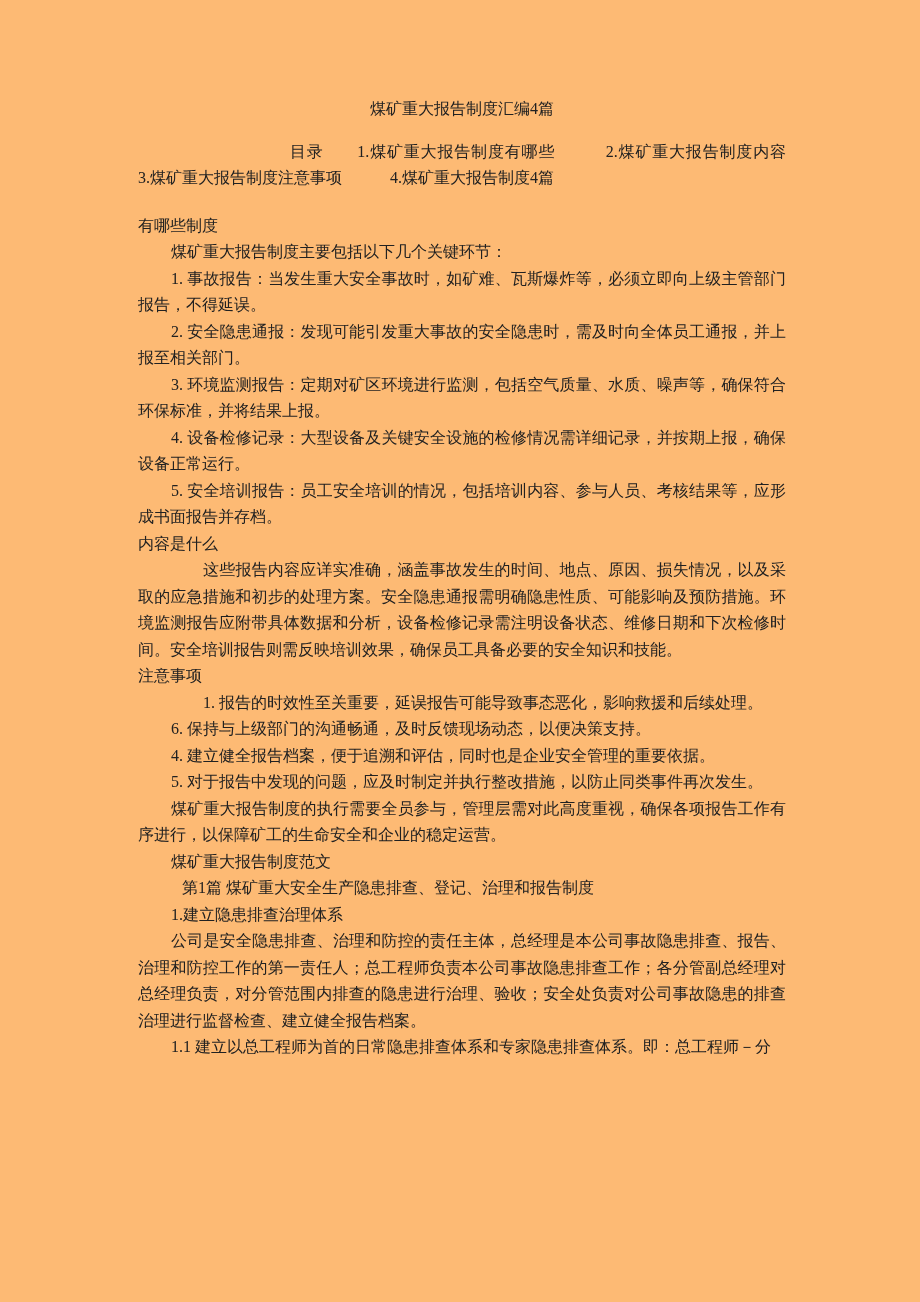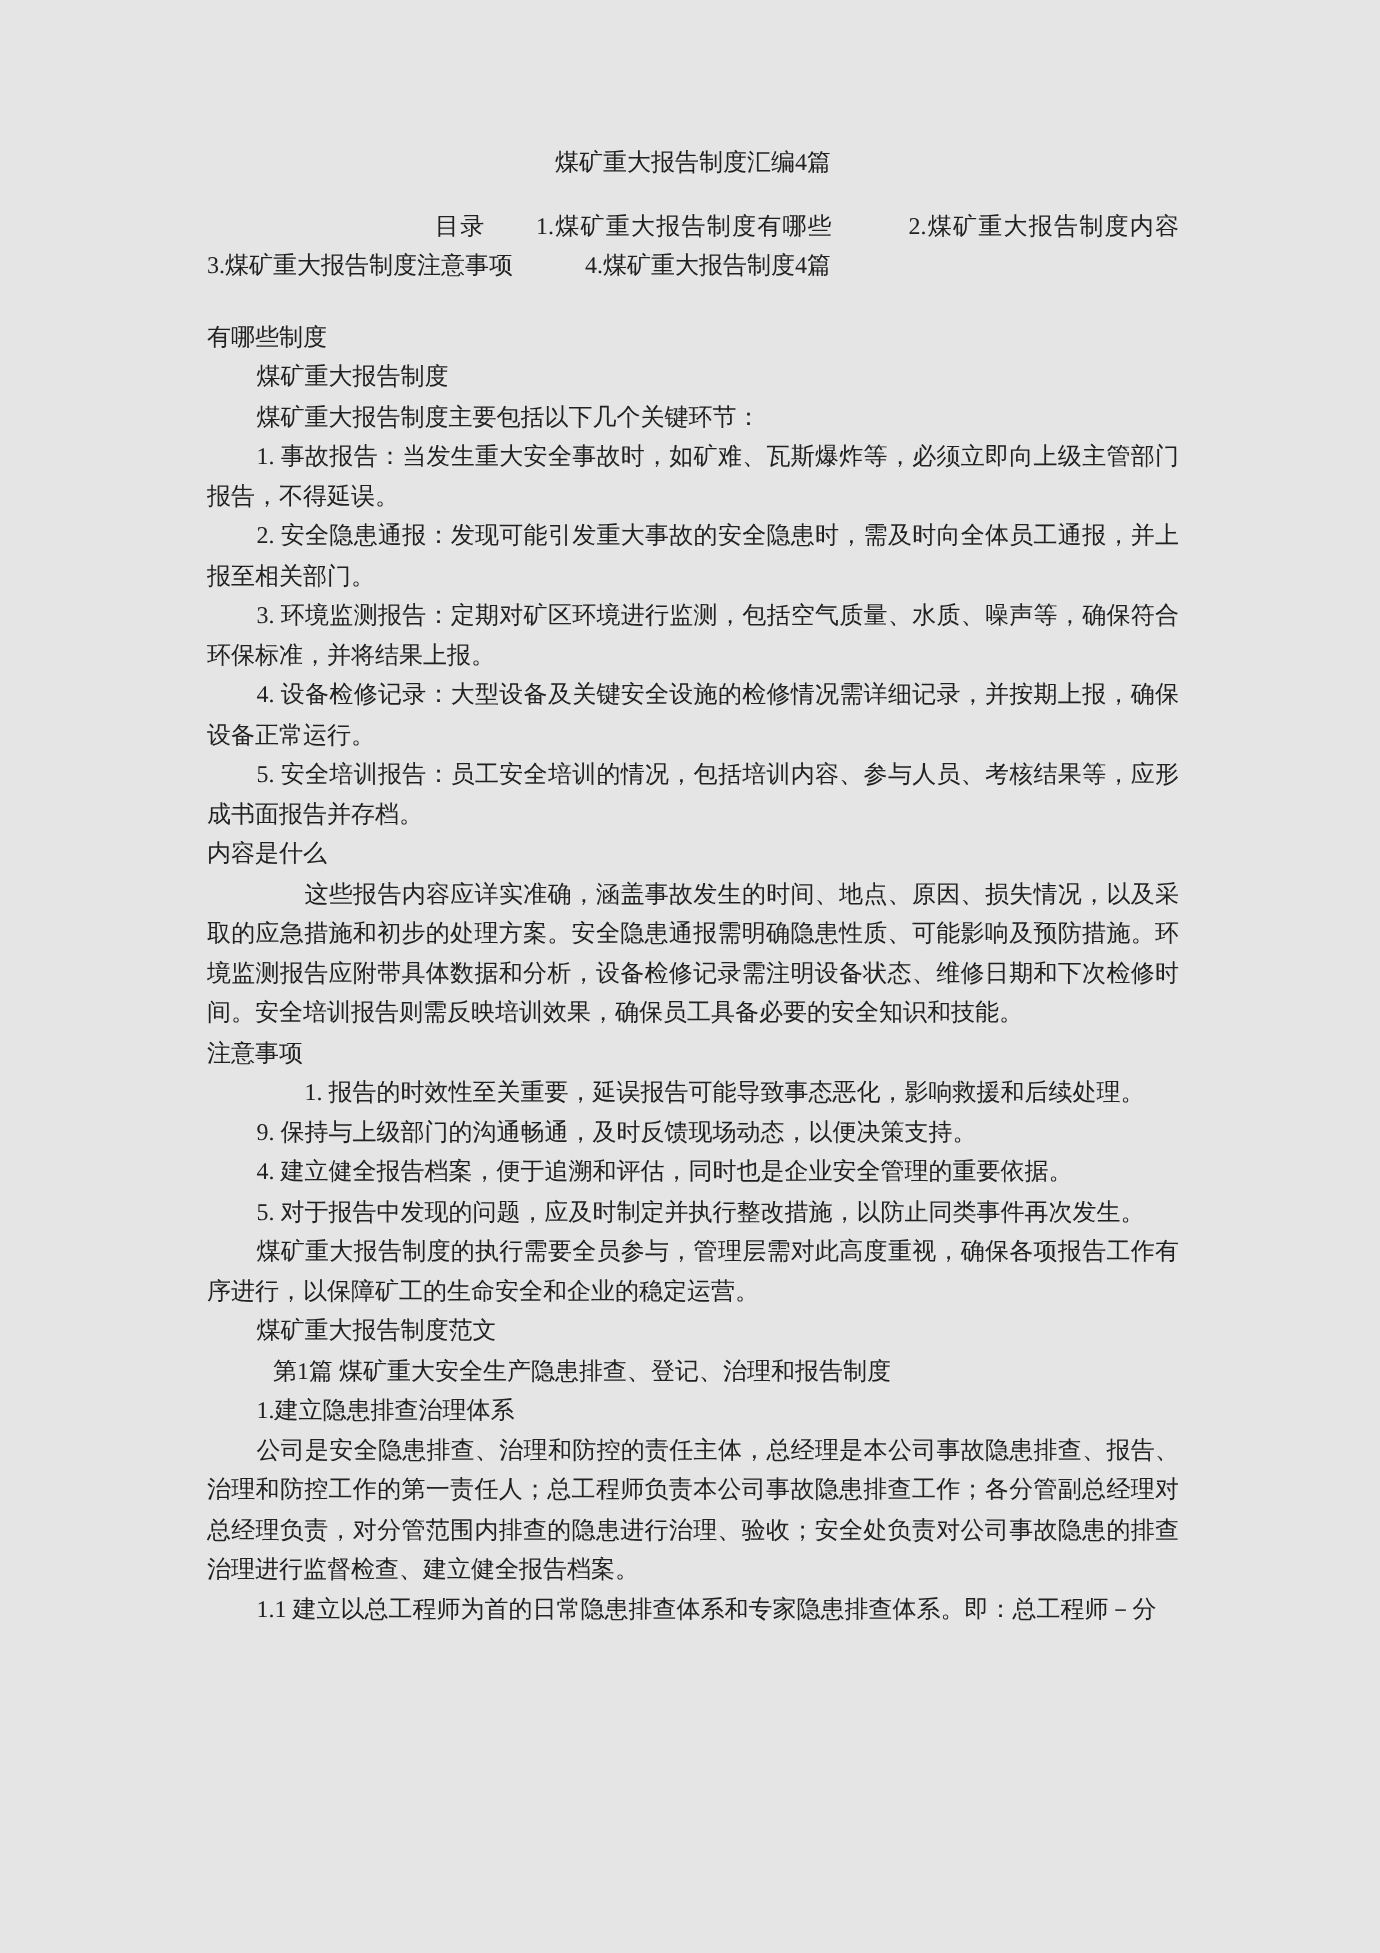--- a/index.html
+++ b/index.html
@@ -5,21 +5,21 @@
   html, body {
     margin: 0;
     padding: 0;
     background: #ffffff;
   }
   .page {
     position: relative;
     width: 920px;
     height: 1302px;
     margin: 0 auto;
-    background: #e5e5e5;
+    background: #fdba74;
     overflow: hidden;
     box-sizing: border-box;
     padding: 96px 134px 80px 138px;
     font-family: "Liberation Serif", "DejaVu Serif", serif;
     font-size: 16px;
     line-height: 26.5px;
     color: #212121;
   }
   .p {
     margin: 0;
@@ -42,32 +42,31 @@
   .p.indent4 { text-indent: 65px; }
 </style>
 </head>
 <body>
 
 <div class="page">
   <div>
       <p class="p title">煤矿重大报告制度汇编4篇</p>
       <p class="p toc">目录　　1.煤矿重大报告制度有哪些　　　2.煤矿重大报告制度内容　　　3.煤矿重大报告制度注意事项　　　4.煤矿重大报告制度4篇</p>
       <p class="p flush">有哪些制度</p>
-      <p class="p indent2">煤矿重大报告制度</p>
       <p class="p indent2">煤矿重大报告制度主要包括以下几个关键环节：</p>
       <p class="p indent2">1. 事故报告：当发生重大安全事故时，如矿难、瓦斯爆炸等，必须立即向上级主管部门报告，不得延误。</p>
       <p class="p indent2">2. 安全隐患通报：发现可能引发重大事故的安全隐患时，需及时向全体员工通报，并上报至相关部门。</p>
       <p class="p indent2">3. 环境监测报告：定期对矿区环境进行监测，包括空气质量、水质、噪声等，确保符合环保标准，并将结果上报。</p>
       <p class="p indent2">4. 设备检修记录：大型设备及关键安全设施的检修情况需详细记录，并按期上报，确保设备正常运行。</p>
       <p class="p indent2">5. 安全培训报告：员工安全培训的情况，包括培训内容、参与人员、考核结果等，应形成书面报告并存档。</p>
       <p class="p flush">内容是什么</p>
       <p class="p indent4">这些报告内容应详实准确，涵盖事故发生的时间、地点、原因、损失情况，以及采取的应急措施和初步的处理方案。安全隐患通报需明确隐患性质、可能影响及预防措施。环境监测报告应附带具体数据和分析，设备检修记录需注明设备状态、维修日期和下次检修时间。安全培训报告则需反映培训效果，确保员工具备必要的安全知识和技能。</p>
       <p class="p flush">注意事项</p>
       <p class="p indent4">1. 报告的时效性至关重要，延误报告可能导致事态恶化，影响救援和后续处理。</p>
-      <p class="p indent2">9. 保持与上级部门的沟通畅通，及时反馈现场动态，以便决策支持。</p>
+      <p class="p indent2">6. 保持与上级部门的沟通畅通，及时反馈现场动态，以便决策支持。</p>
       <p class="p indent2">4. 建立健全报告档案，便于追溯和评估，同时也是企业安全管理的重要依据。</p>
       <p class="p indent2">5. 对于报告中发现的问题，应及时制定并执行整改措施，以防止同类事件再次发生。</p>
       <p class="p indent2">煤矿重大报告制度的执行需要全员参与，管理层需对此高度重视，确保各项报告工作有序进行，以保障矿工的生命安全和企业的稳定运营。</p>
       <p class="p indent2">煤矿重大报告制度范文</p>
       <p class="p indent3">第1篇 煤矿重大安全生产隐患排查、登记、治理和报告制度</p>
       <p class="p indent2">1.建立隐患排查治理体系</p>
       <p class="p indent2">公司是安全隐患排查、治理和防控的责任主体，总经理是本公司事故隐患排查、报告、治理和防控工作的第一责任人；总工程师负责本公司事故隐患排查工作；各分管副总经理对总经理负责，对分管范围内排查的隐患进行治理、验收；安全处负责对公司事故隐患的排查治理进行监督检查、建立健全报告档案。</p>
       <p class="p indent2">1.1 建立以总工程师为首的日常隐患排查体系和专家隐患排查体系。即：总工程师－分</p>
     </div>
 </div>

